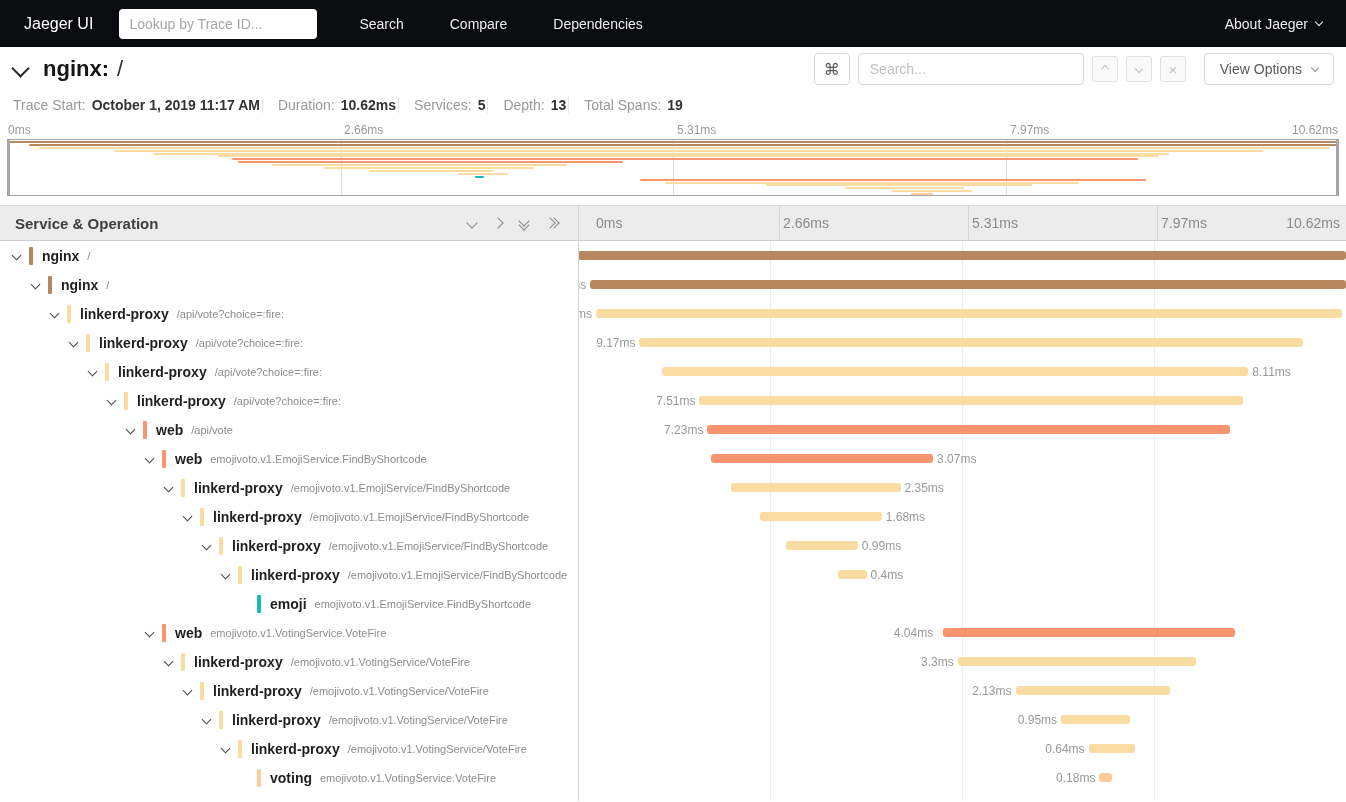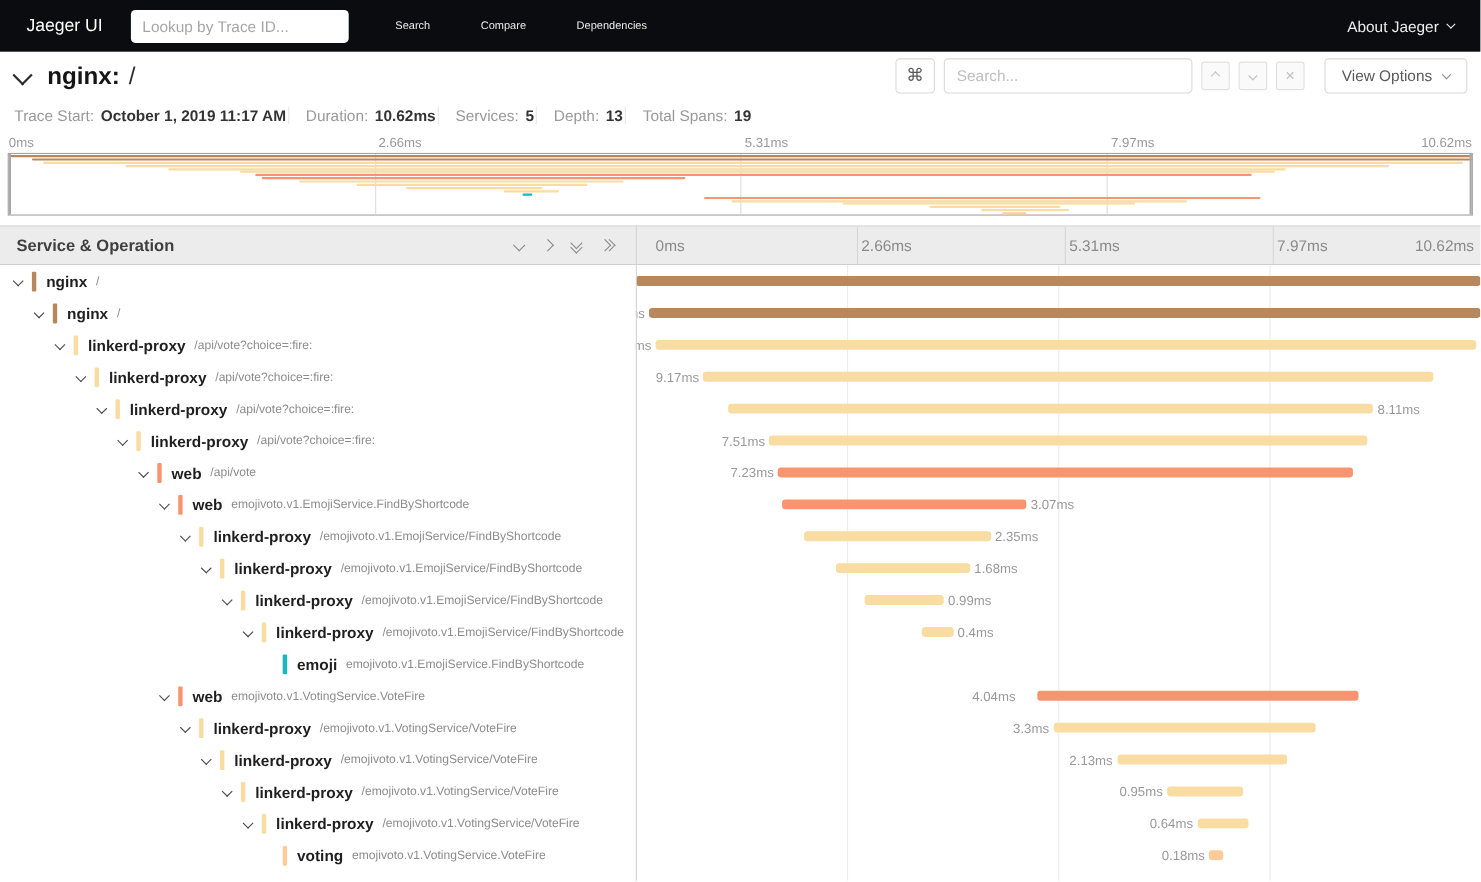--- a/index.html
+++ b/index.html
@@ -28,21 +28,21 @@
     height:47px; background:#0b0c0f; display:flex; align-items:center;
     padding:0 24px; gap:0;
   }
   .brand { color:#fff; font-size:16px; white-space:nowrap; margin-right:26px; }
   .trace-lookup {
     width:198px; height:30px; border:none; border-radius:4px;
     padding:0 10px; font-size:14px; font-family:inherit; outline:none;
   }
   .trace-lookup::placeholder { color:#a6a6a6; }
   .nav-menu { display:flex; gap:46px; margin-left:42px; }
-  .nav-item { color:#ececec; font-size:10px; cursor:pointer; white-space:nowrap; }
+  .nav-item { color:#ececec; font-size:14px; cursor:pointer; white-space:nowrap; }
   .nav-spacer { flex:1; }
   .about-menu { color:#ececec; font-size:14px; display:flex; align-items:center; gap:8px; cursor:pointer; }
   .about-menu .chev { margin-top:-3px; }
 
   
   .trace-header { height:44px; display:flex; align-items:center; padding:0 12px 0 12px; }
   .collapse-toggle { color:#2b2b2b; display:inline-flex; align-items:center; margin:4px 4px 0 2px; cursor:pointer; }
   .trace-title { margin:0 0 0 12px; font-size:22px; font-weight:700; color:#151515; display:flex; align-items:baseline; gap:8px; }
   .trace-title .op-part { font-weight:400; color:#2e2e2e; }
   .header-controls { margin-left:auto; display:flex; align-items:center; gap:8px; }
@@ -458,21 +458,21 @@
       <span class="indent" style="width: 141px;"></span>
       <span class="chev-box">
             <i class="chev down t"></i>
           </span>
       <span class="marker" style="background: rgb(248, 149, 112);"></span>
       <span class="svc">web</span>
       <span class="op">emojivoto.v1.VotingService.VoteFire</span>
     </div>
     <div class="row-right">
       <div class="bar" style="left: 47.5518%; width: 38.0414%; background: rgb(248, 149, 112);"></div>
-      <div class="bar-label" style="right: 52.4482%; padding-right: 20px;">4.04ms</div>
+      <div class="bar-label" style="right: 52.4482%; padding-right: 10px;">4.04ms</div>
     </div>
   </div>
       <div class="row">
     <div class="row-left">
       <span class="indent" style="width: 160px;"></span>
       <span class="chev-box">
             <i class="chev down t"></i>
           </span>
       <span class="marker" style="background: rgb(248, 220, 161);"></span>
       <span class="svc">linkerd-proxy</span>

